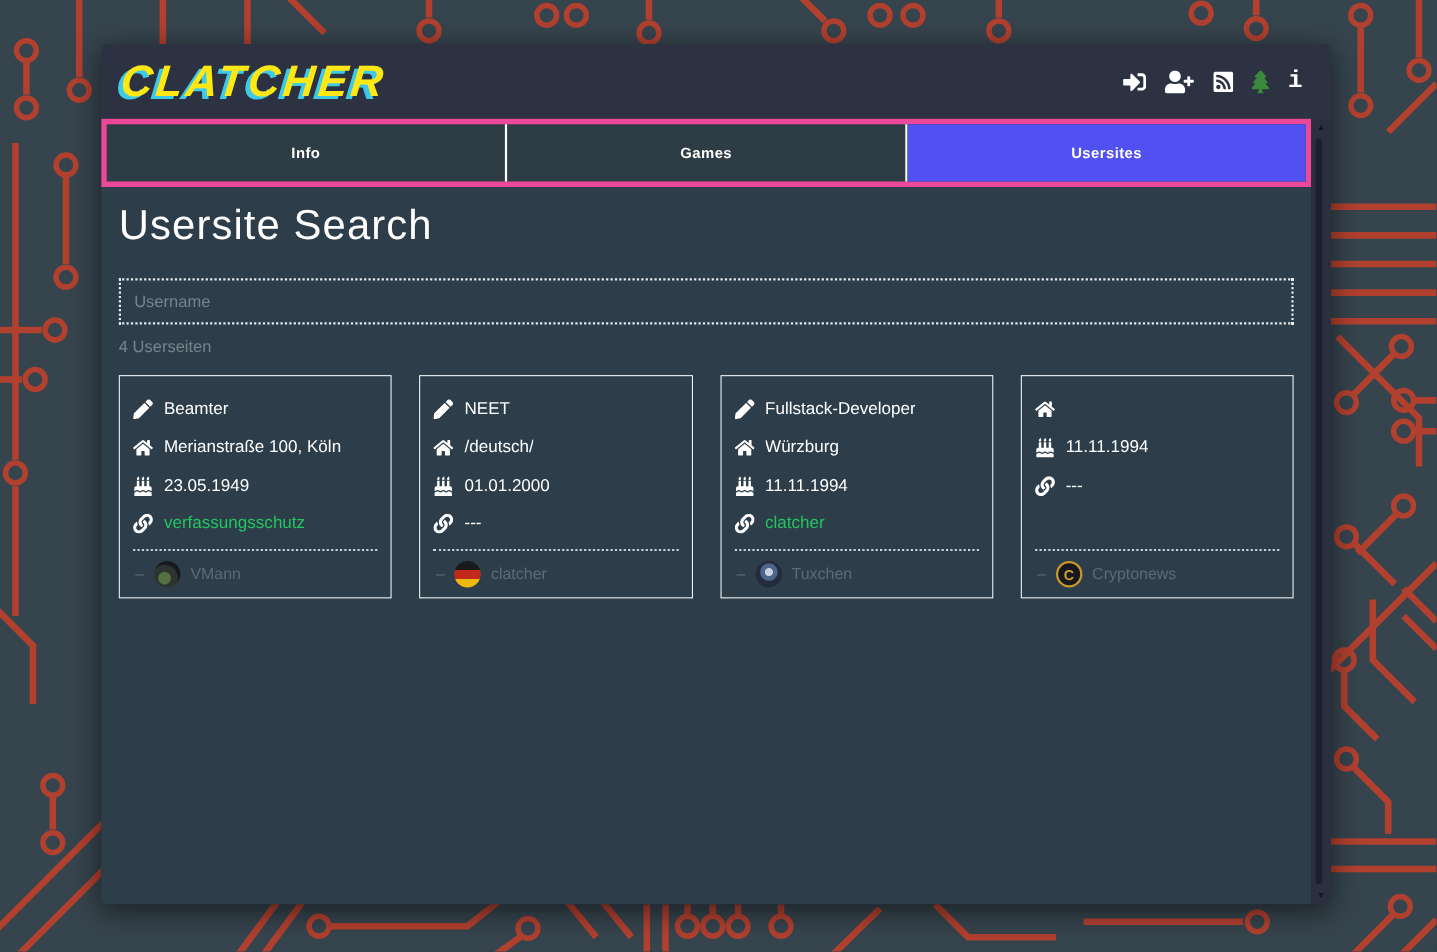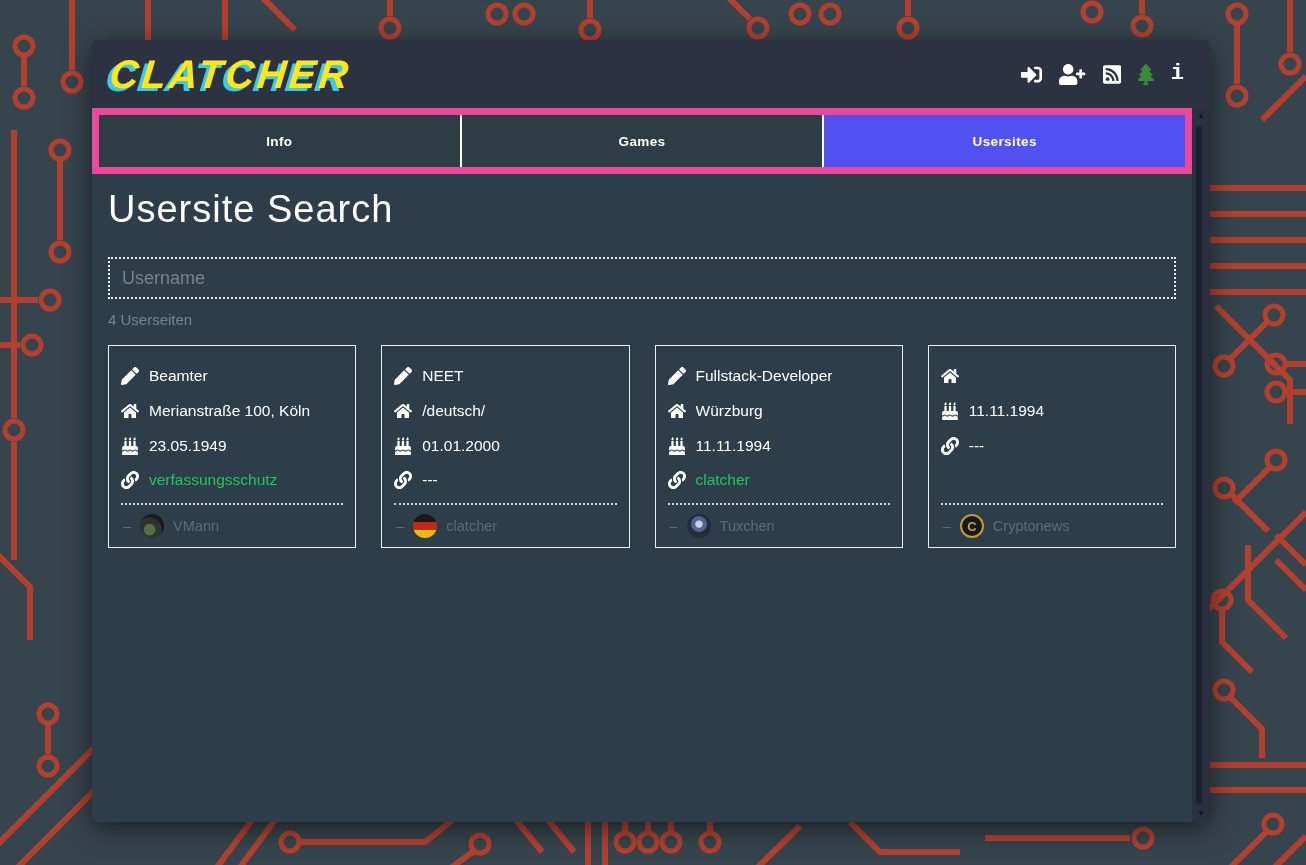--- a/index.html
+++ b/index.html
@@ -20,35 +20,35 @@
   .hicons{display:flex;align-items:center;gap:17px;}
   .hicons .hicon{display:flex;align-items:center;cursor:pointer;}
   .hicons svg{height:21px;fill:#ffffff;}
   .hicons svg.green{fill:#3a8a3e;}
   .info-i{color:#fff;font:bold 22px "Liberation Mono",monospace;line-height:1;}
 
   .panel-body{flex:1;display:flex;min-height:0;}
   .panel-main{flex:1;display:flex;flex-direction:column;min-width:0;}
 
   
-  .navbar{display:flex;height:52px;flex:none;border:7px solid #ec4899;
+  .navbar{display:flex;height:52px;flex:none;border:5px solid #ec4899;
     background:#2e3c45;}
   .tab{flex:1;display:flex;align-items:center;justify-content:center;
     color:#fff;font-size:13.5px;font-weight:bold;letter-spacing:.4px;
     border-right:2px solid #ffffff;cursor:pointer;}
   .tab:last-child{border-right:none;}
   .tab.active{background:#5150f0;}
 
   
   .content{flex:1;background:#2d3e4a;padding:0 16px;overflow:hidden;}
   .page-title{color:#ffffff;font-size:38px;font-weight:normal;
     letter-spacing:1px;margin:14px 0 0;}
   .search-input{display:block;margin-top:26px;width:100%;height:42px;
     box-sizing:border-box;background:transparent;border:2px dotted #e8ecef;
-    color:#cfd6dc;padding:0 12px;font-size:18px;font-family:inherit;outline:none;}
+    color:#cfd6dc;padding:0 12px;font-size:15px;font-family:inherit;outline:none;}
   .search-input::placeholder{color:#78838c;}
   .result-count{margin-top:12px;color:#78838c;font-size:15px;}
 
   .cards{display:flex;gap:25px;margin-top:17px;}
   .card{flex:1;height:203px;border:1px solid #eef1f3;box-sizing:border-box;
     padding:18px 12px 0;display:flex;flex-direction:column;}
   .card-row{display:flex;align-items:center;gap:10px;height:24px;margin-bottom:11px;}
   .card-row svg{width:18px;height:18px;fill:#ffffff;flex:none;}
   .card-row .txt{font-size:15.5px;color:#ffffff;white-space:nowrap;overflow:hidden;}
   .card-row .link{color:#22c55e;cursor:pointer;}

